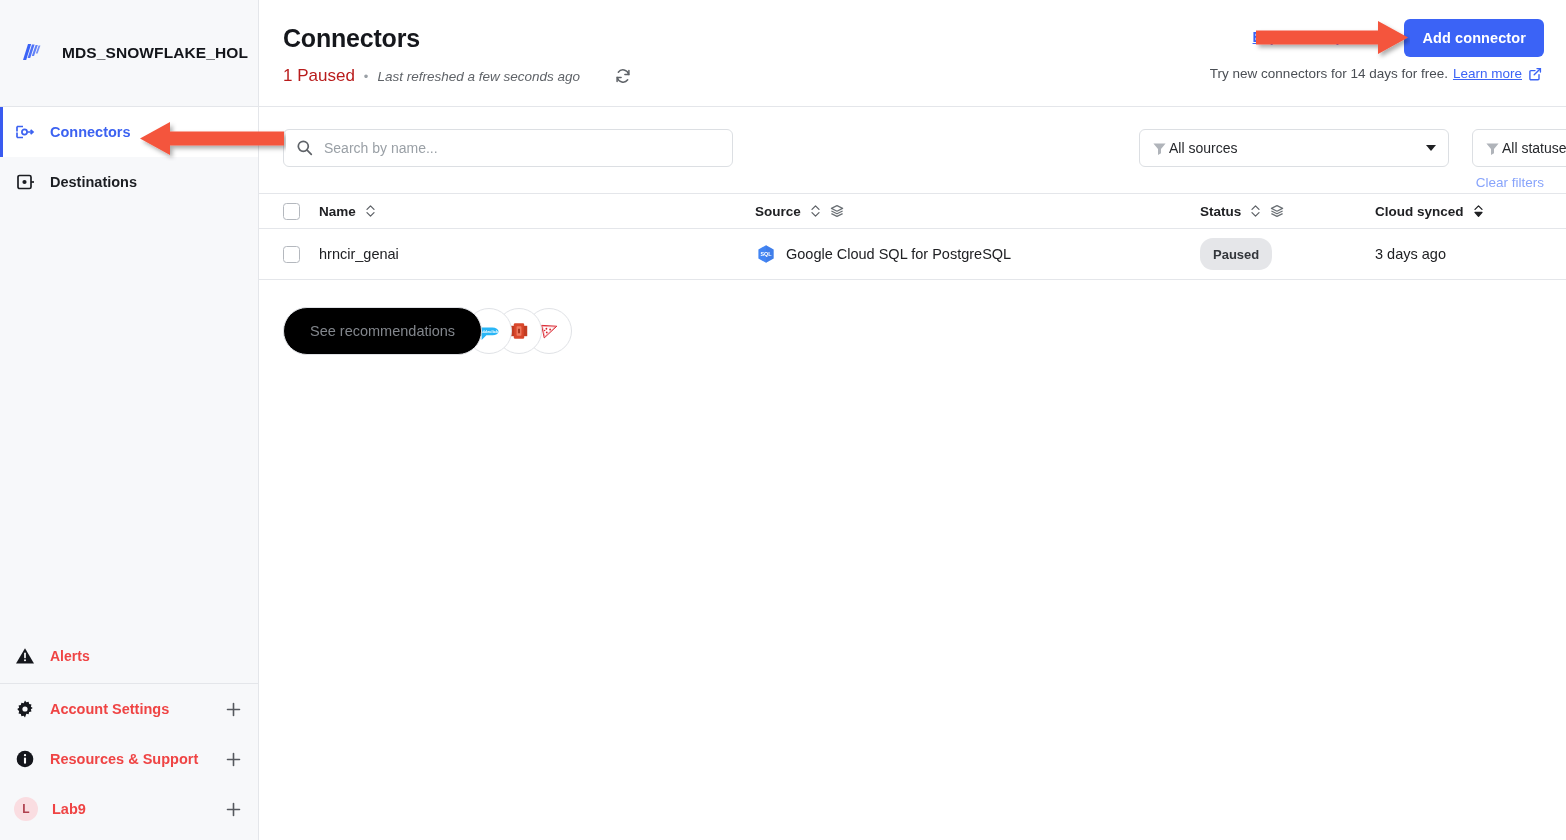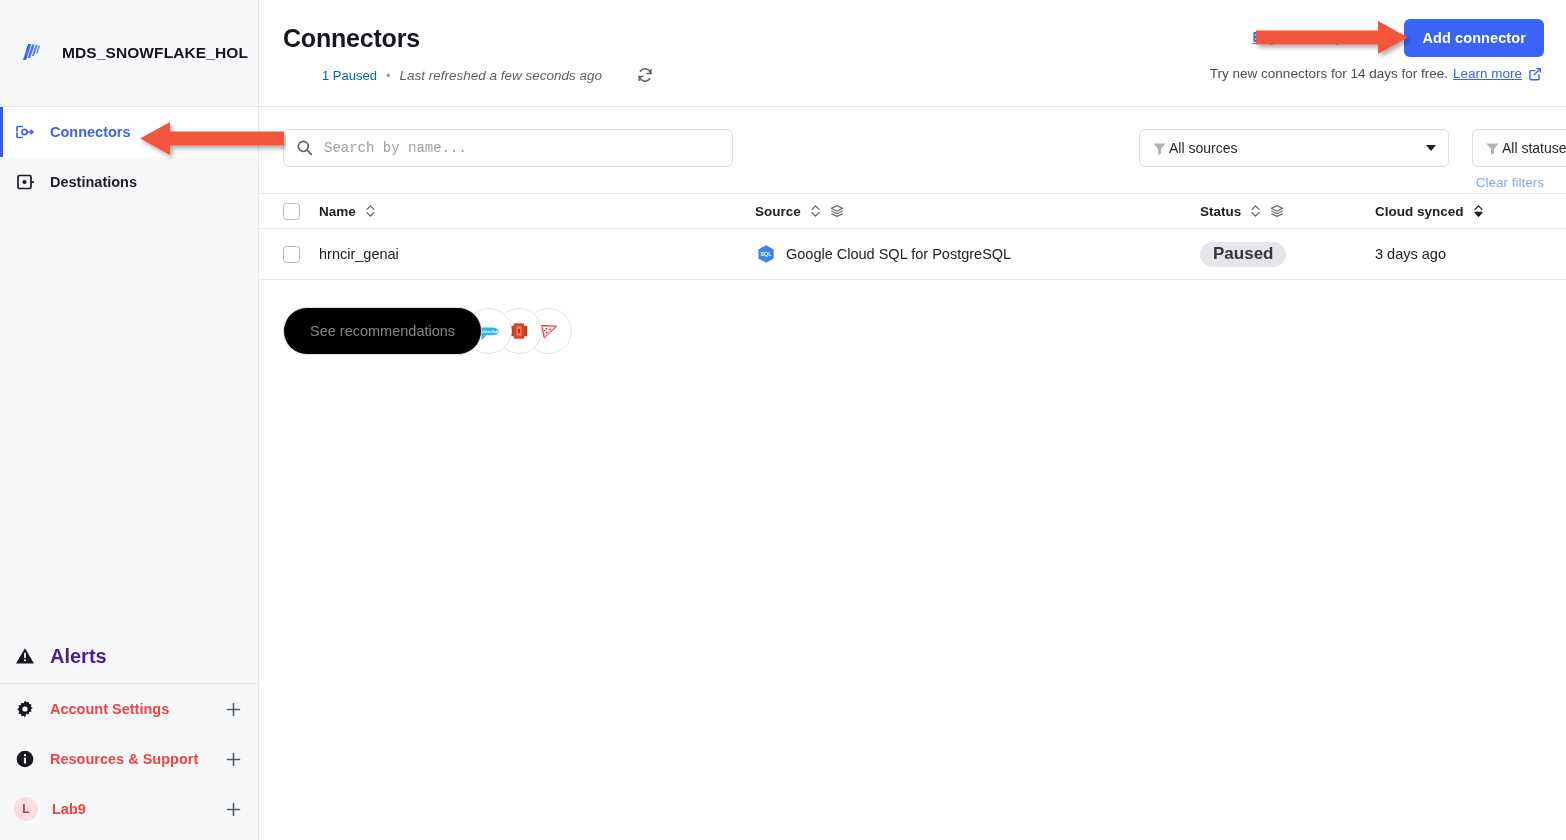--- a/index.html
+++ b/index.html
@@ -54,21 +54,21 @@
   .nav-item.active .nav-label { color: #3c62f1; font-weight: 600; }
   .nav-icon { width: 22px; height: 22px; display: block; flex: 0 0 22px; }
 
   .nav-spacer { flex: 1 1 auto; }
 
   .nav-alerts {
     height: 54px;
     display: flex; align-items: center;
     padding-left: 14px; gap: 14px; cursor: pointer;
   }
-  .nav-alerts .nav-label { font-size: 20px; font-weight: 600; color: #4c1d95; }
+  .nav-alerts .nav-label { font-size: 14px; font-weight: 600; color: #ef4444; }
 
   .nav-bottom { border-top: 1px solid #e4e6ea; padding-bottom: 6px; }
   .nav-row {
     height: 50px;
     display: flex; align-items: center;
     padding-left: 14px; padding-right: 16px;
     gap: 14px; cursor: pointer;
   }
   .nav-row .nav-label {
     font-size: 14.5px; font-weight: 600; color: #ef4444; flex: 1 1 auto;
@@ -92,21 +92,21 @@
     position: relative;
   }
   .ph-title {
     position: absolute; left: 24px; top: 24px;
     font-size: 25px; font-weight: 700; color: #15171c; letter-spacing: -0.2px;
   }
   .ph-sub {
     position: absolute; left: 24px; top: 66px;
     display: flex; align-items: center; gap: 9px;
   }
-  .ph-paused { font-size: 13px; color: #0369a1; margin-left: 39px; }
+  .ph-paused { font-size: 17px; color: #b91c1c; }
   .ph-dot { color: #9aa0a6; font-size: 13px; }
   .ph-refreshed { font-size: 13.5px; color: #5f6368; font-style: italic; }
   .refresh-btn {
     margin-left: 25px; width: 18px; height: 18px; cursor: pointer; color: #5f6368;
     display: flex; align-items: center;
   }
 
   .add-connector-btn {
     position: absolute; right: 22px; top: 19px;
     background: #3b63f6; color: #ffffff;
@@ -139,21 +139,21 @@
     position: relative; height: 86px;
   }
   .search-wrap {
     position: relative; width: 450px; height: 38px;
   }
   .search-input {
     width: 450px; height: 38px;
     border: 1px solid #dcdfe3; border-radius: 6px;
     padding: 0 12px 0 40px;
     font-size: 14px; color: #202124;
-    font-family: Liberation Mono, monospace;
+    font-family: Liberation Sans, sans-serif;
     outline: none; background: #fff;
   }
   .search-input::placeholder { color: #9aa0a6; }
   .search-icon {
     position: absolute; left: 13px; top: 10px;
     width: 17px; height: 17px; color: #5f6368;
   }
   .select-box {
     position: absolute; height: 38px;
     border: 1px solid #dcdfe3; border-radius: 6px;
@@ -197,23 +197,23 @@
   .c-status { width: 175px; display: flex; align-items: center; gap: 9px; }
   .c-sync   { flex: 1 1 auto; display: flex; align-items: center; gap: 9px; }
   .th-label { font-size: 13.5px; font-weight: 700; color: #202124; }
   .sort-icon { width: 11px; height: 14px; color: #5f6368; cursor: pointer; flex:0 0 11px;}
   .sort-icon.active { color: #202124; }
   .layers-icon { width: 14px; height: 14px; color: #6b7075; cursor: pointer; flex:0 0 14px;}
   .cell-text { font-size: 14.5px; color: #202124; }
   .src-icon { width: 22px; height: 22px; flex: 0 0 22px; }
   .badge {
     display: inline-flex; align-items: center; justify-content: center;
-    height: 25px; padding: 0 13px; border-radius: 13px;
+    height: 32px; padding: 0 13px; border-radius: 13px;
     background: #e5e6e9; color: #33363b;
-    font-size: 17px; font-weight: 700;
+    font-size: 13px; font-weight: 700;
   }
 
   
   .recs { padding: 27px 0 0 24px; display: flex; align-items: center; }
   .recs-inner { position: relative; height: 48px; display: flex; align-items: center; }
   .recs-pill {
     height: 48px; padding: 0 26px;
     border: 1px solid #e0e2e6; border-radius: 24px;
     background: #000000;
     display: flex; align-items: center; justify-content: center;

